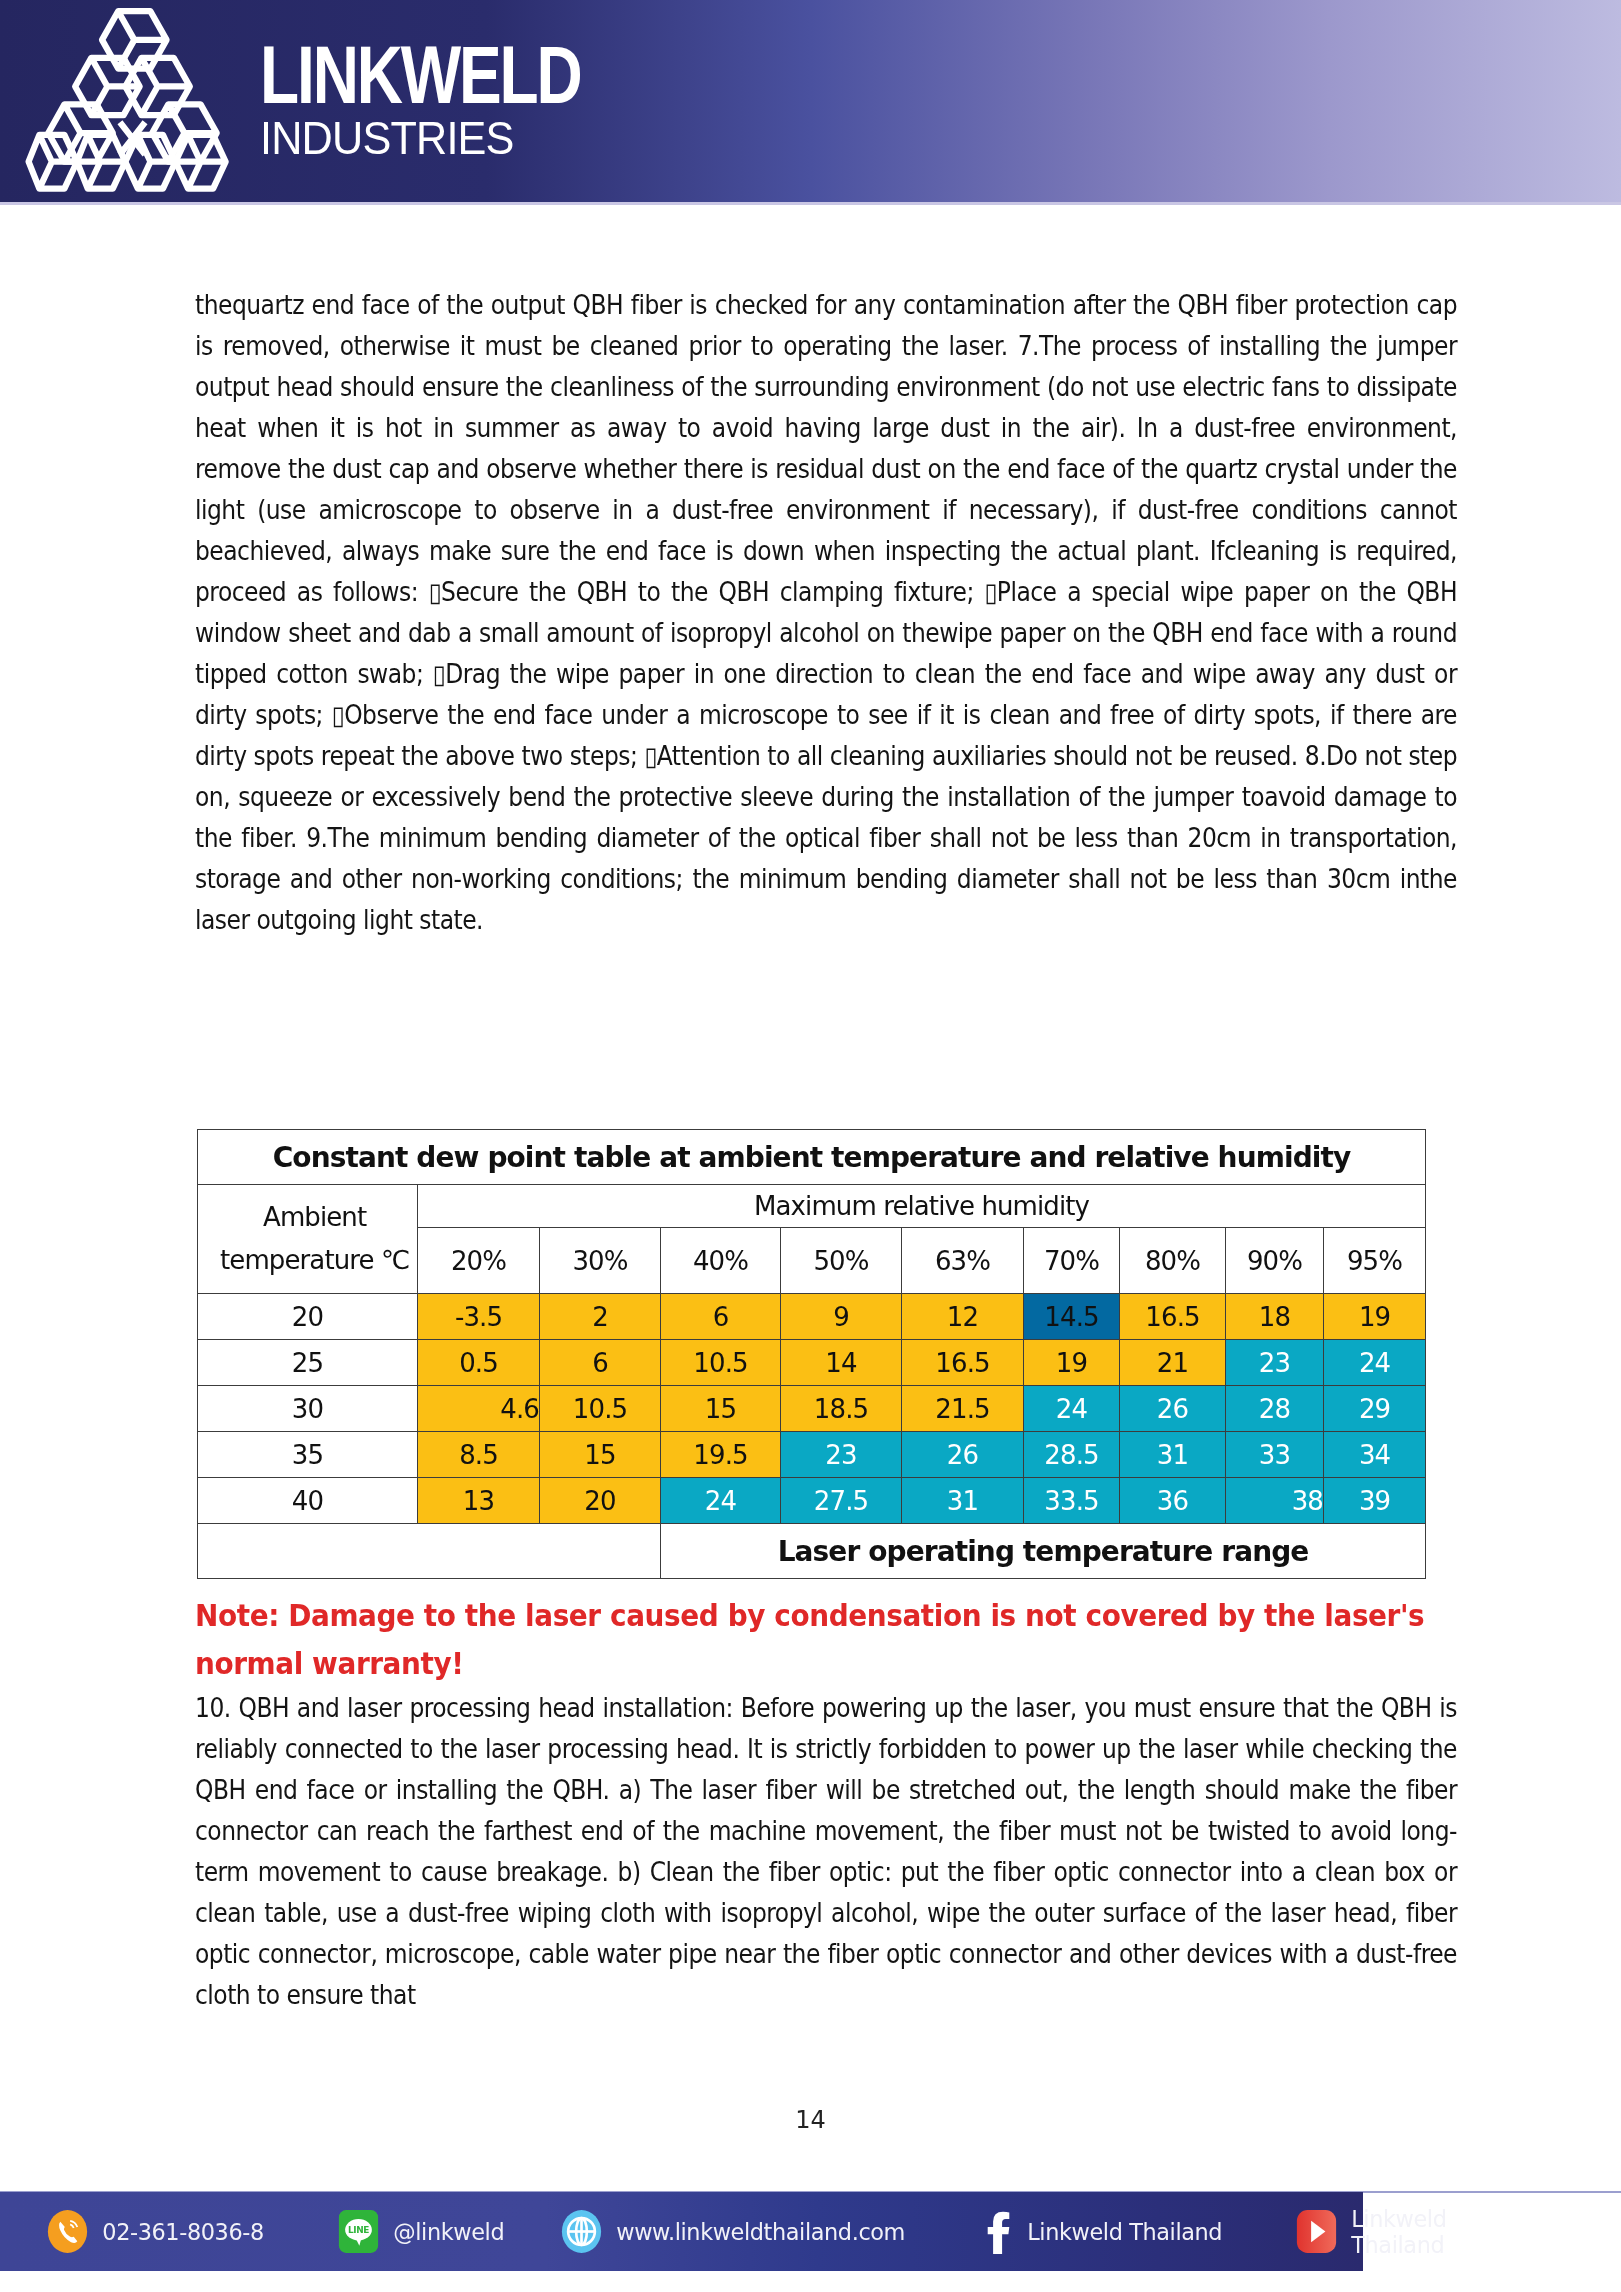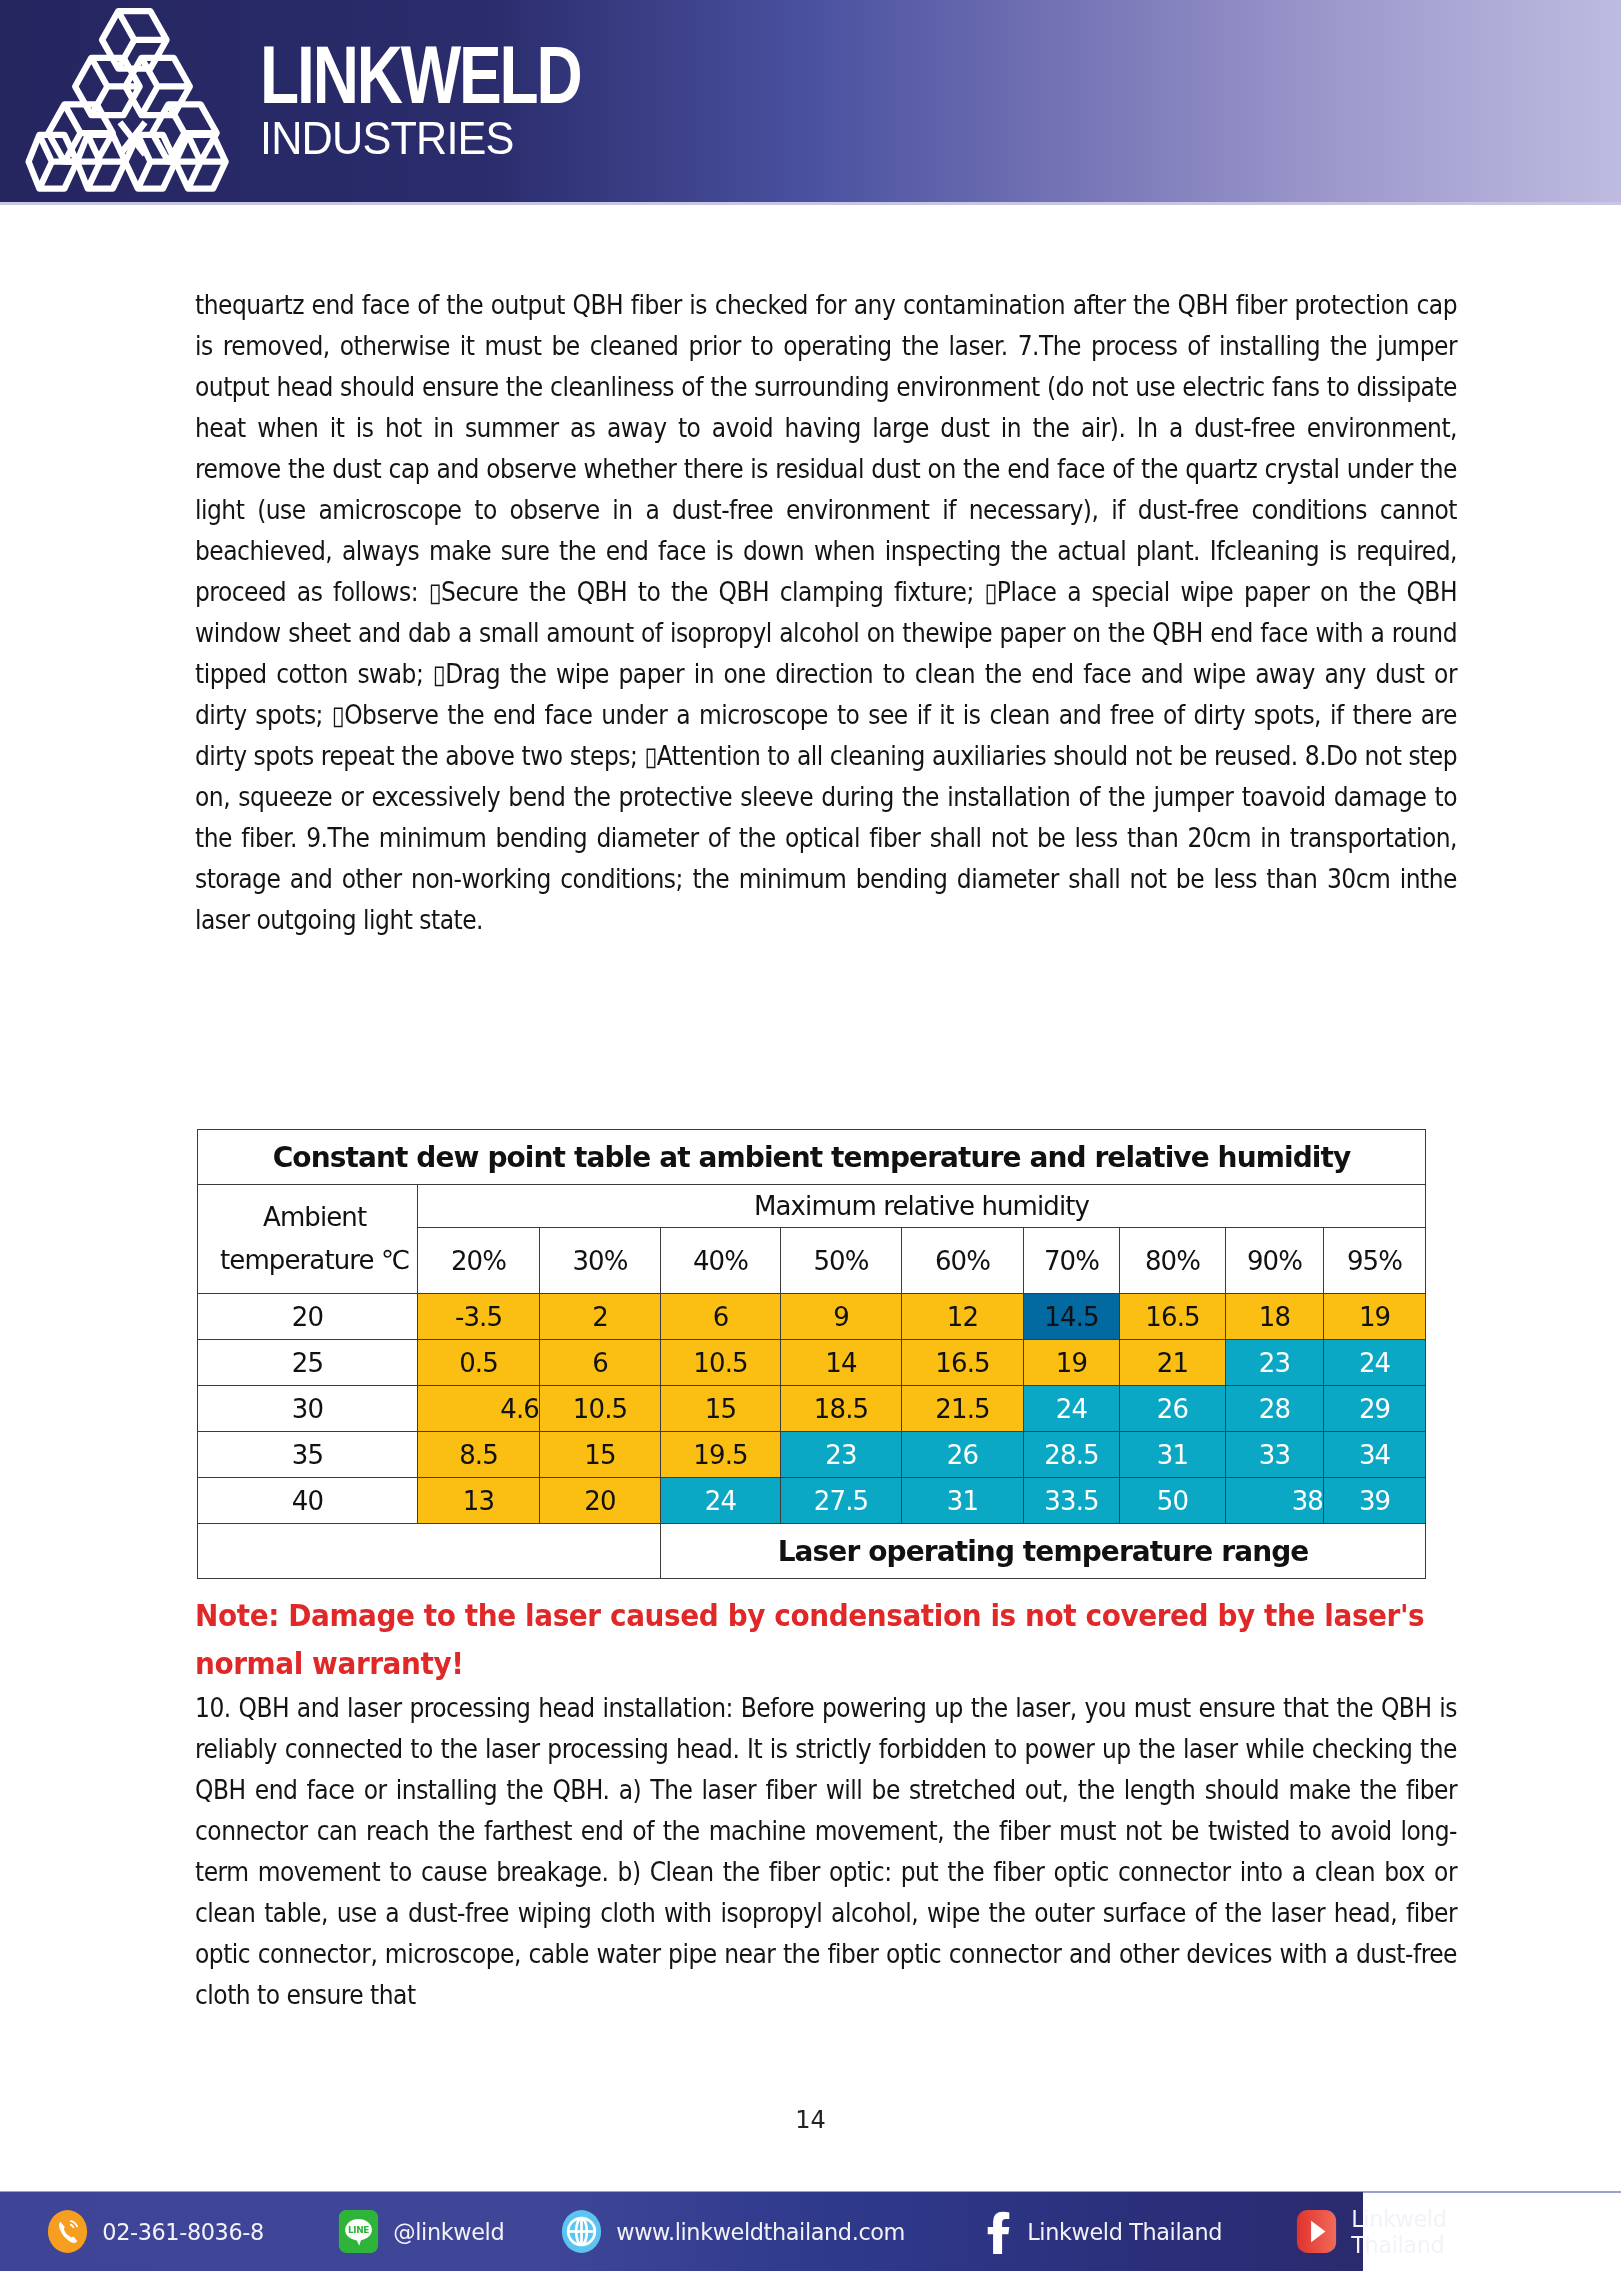--- a/index.html
+++ b/index.html
@@ -97,21 +97,21 @@
   </tr>
   <tr class="t-maxrh">
     <td rowspan="2" class="amb">Ambient temperature ℃</td>
     <td colspan="9">Maximum relative humidity</td>
   </tr>
   <tr class="t-head" id="head-row">
         <td>20%</td>
         <td>30%</td>
         <td>40%</td>
         <td>50%</td>
-        <td>60%</td>
+        <td>63%</td>
         <td>70%</td>
         <td>80%</td>
         <td>90%</td>
         <td>95%</td>
       </tr>
   </tbody>
     <tbody id="data-body">
       <tr class="t-row">
         <td>20</td>
         <td class="y" style="background: rgb(251, 191, 20);">-3.5</td>
@@ -161,21 +161,21 @@
         <td class="t" style="background: rgb(10, 168, 196);">34</td>
       </tr>
       <tr class="t-row">
         <td>40</td>
         <td class="y" style="background: rgb(251, 191, 20);">13</td>
         <td class="y" style="background: rgb(251, 191, 20);">20</td>
         <td class="t" style="background: rgb(10, 168, 196);">24</td>
         <td class="t" style="background: rgb(10, 168, 196);">27.5</td>
         <td class="t" style="background: rgb(10, 168, 196);">31</td>
         <td class="t" style="background: rgb(10, 168, 196);">33.5</td>
-        <td class="t" style="background: rgb(10, 168, 196);">50</td>
+        <td class="t" style="background: rgb(10, 168, 196);">36</td>
         <td class="t" style="background: rgb(10, 168, 196); text-align: right;">38</td>
         <td class="t" style="background: rgb(10, 168, 196);">39</td>
       </tr>
     </tbody>
   <tbody>
       <tr class="t-foot">
     <td colspan="3"></td>
     <td colspan="7">Laser operating temperature range</td>
   </tr>
 </tbody>

